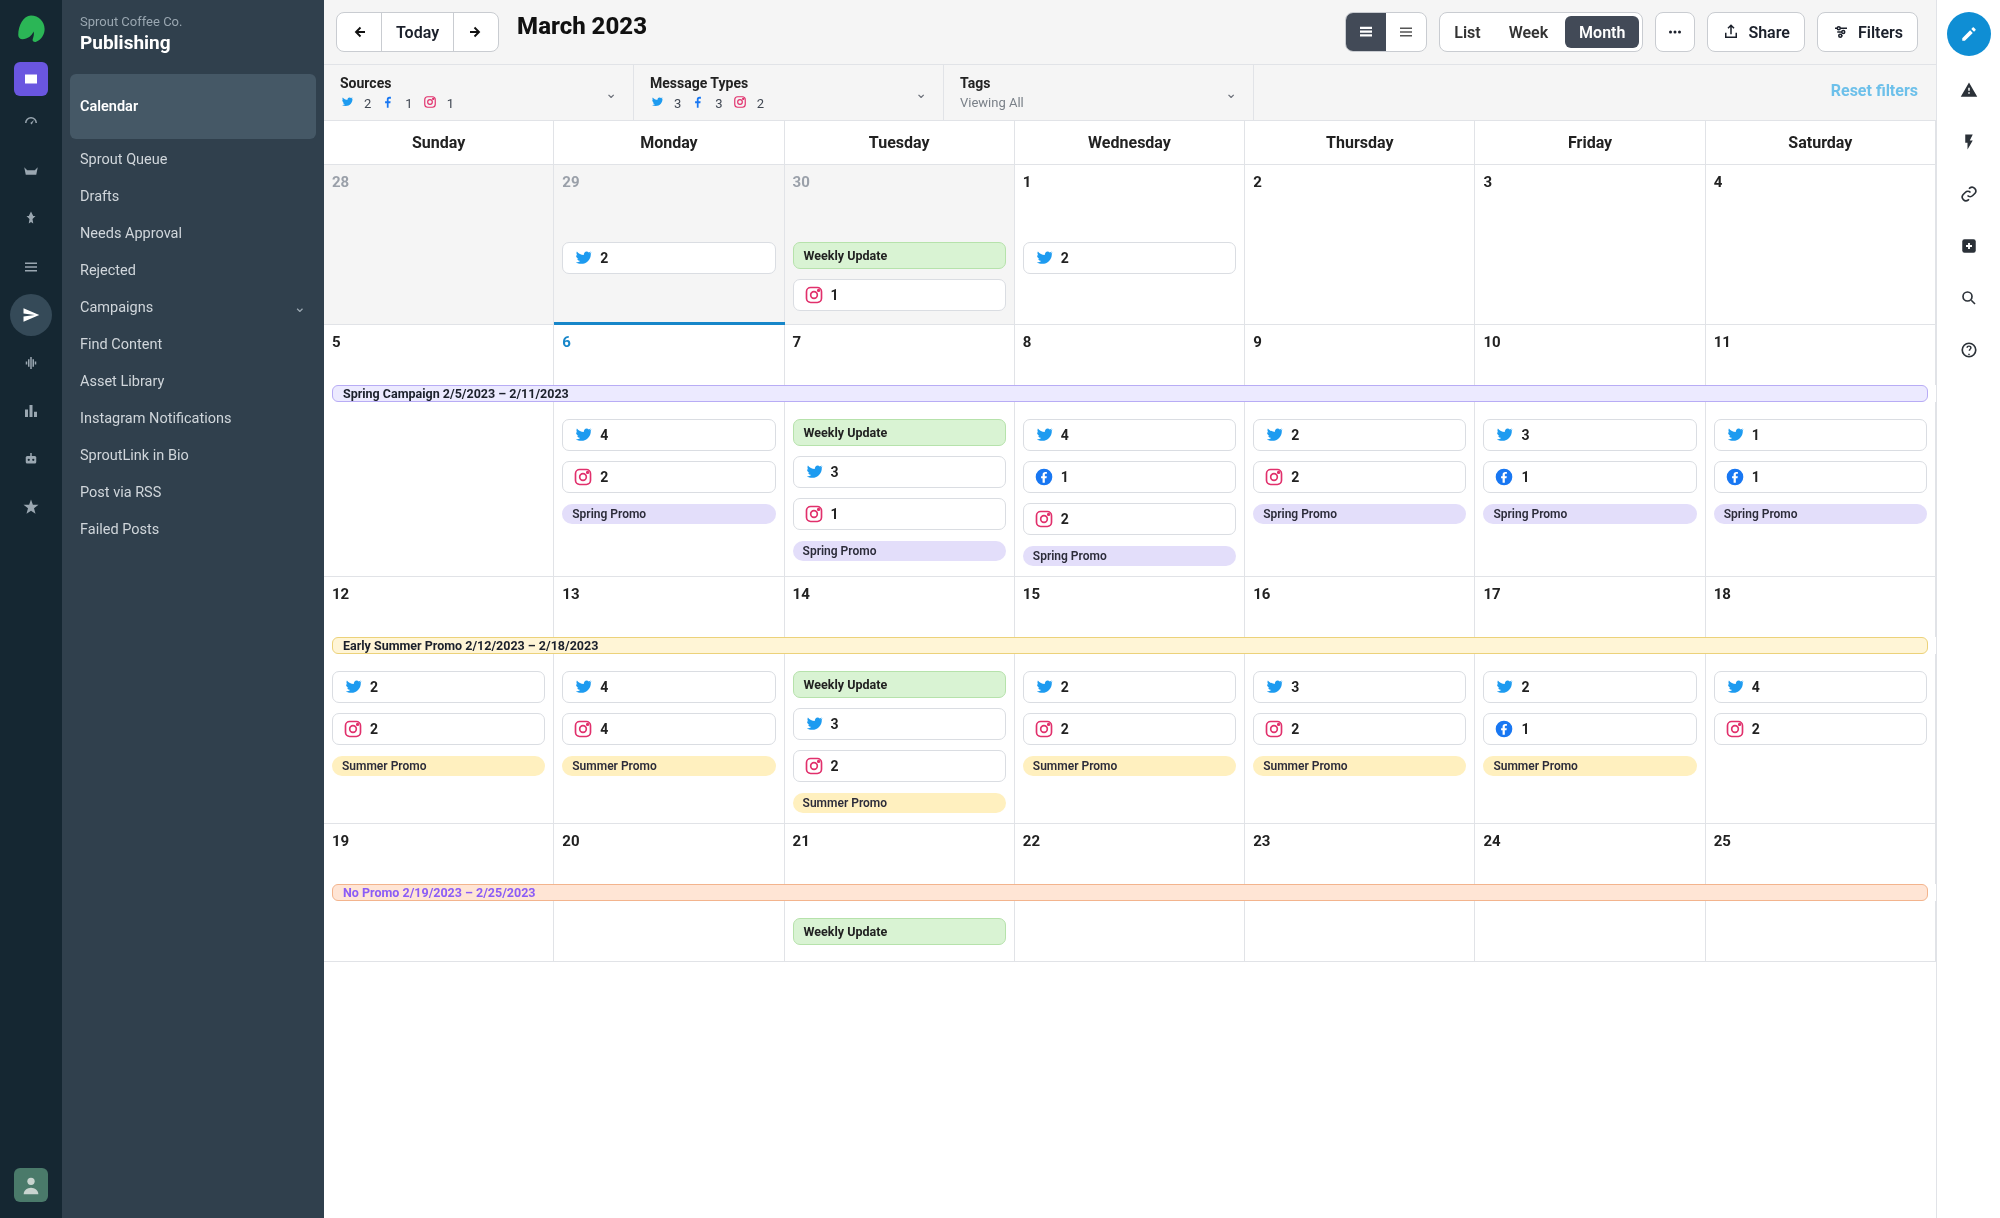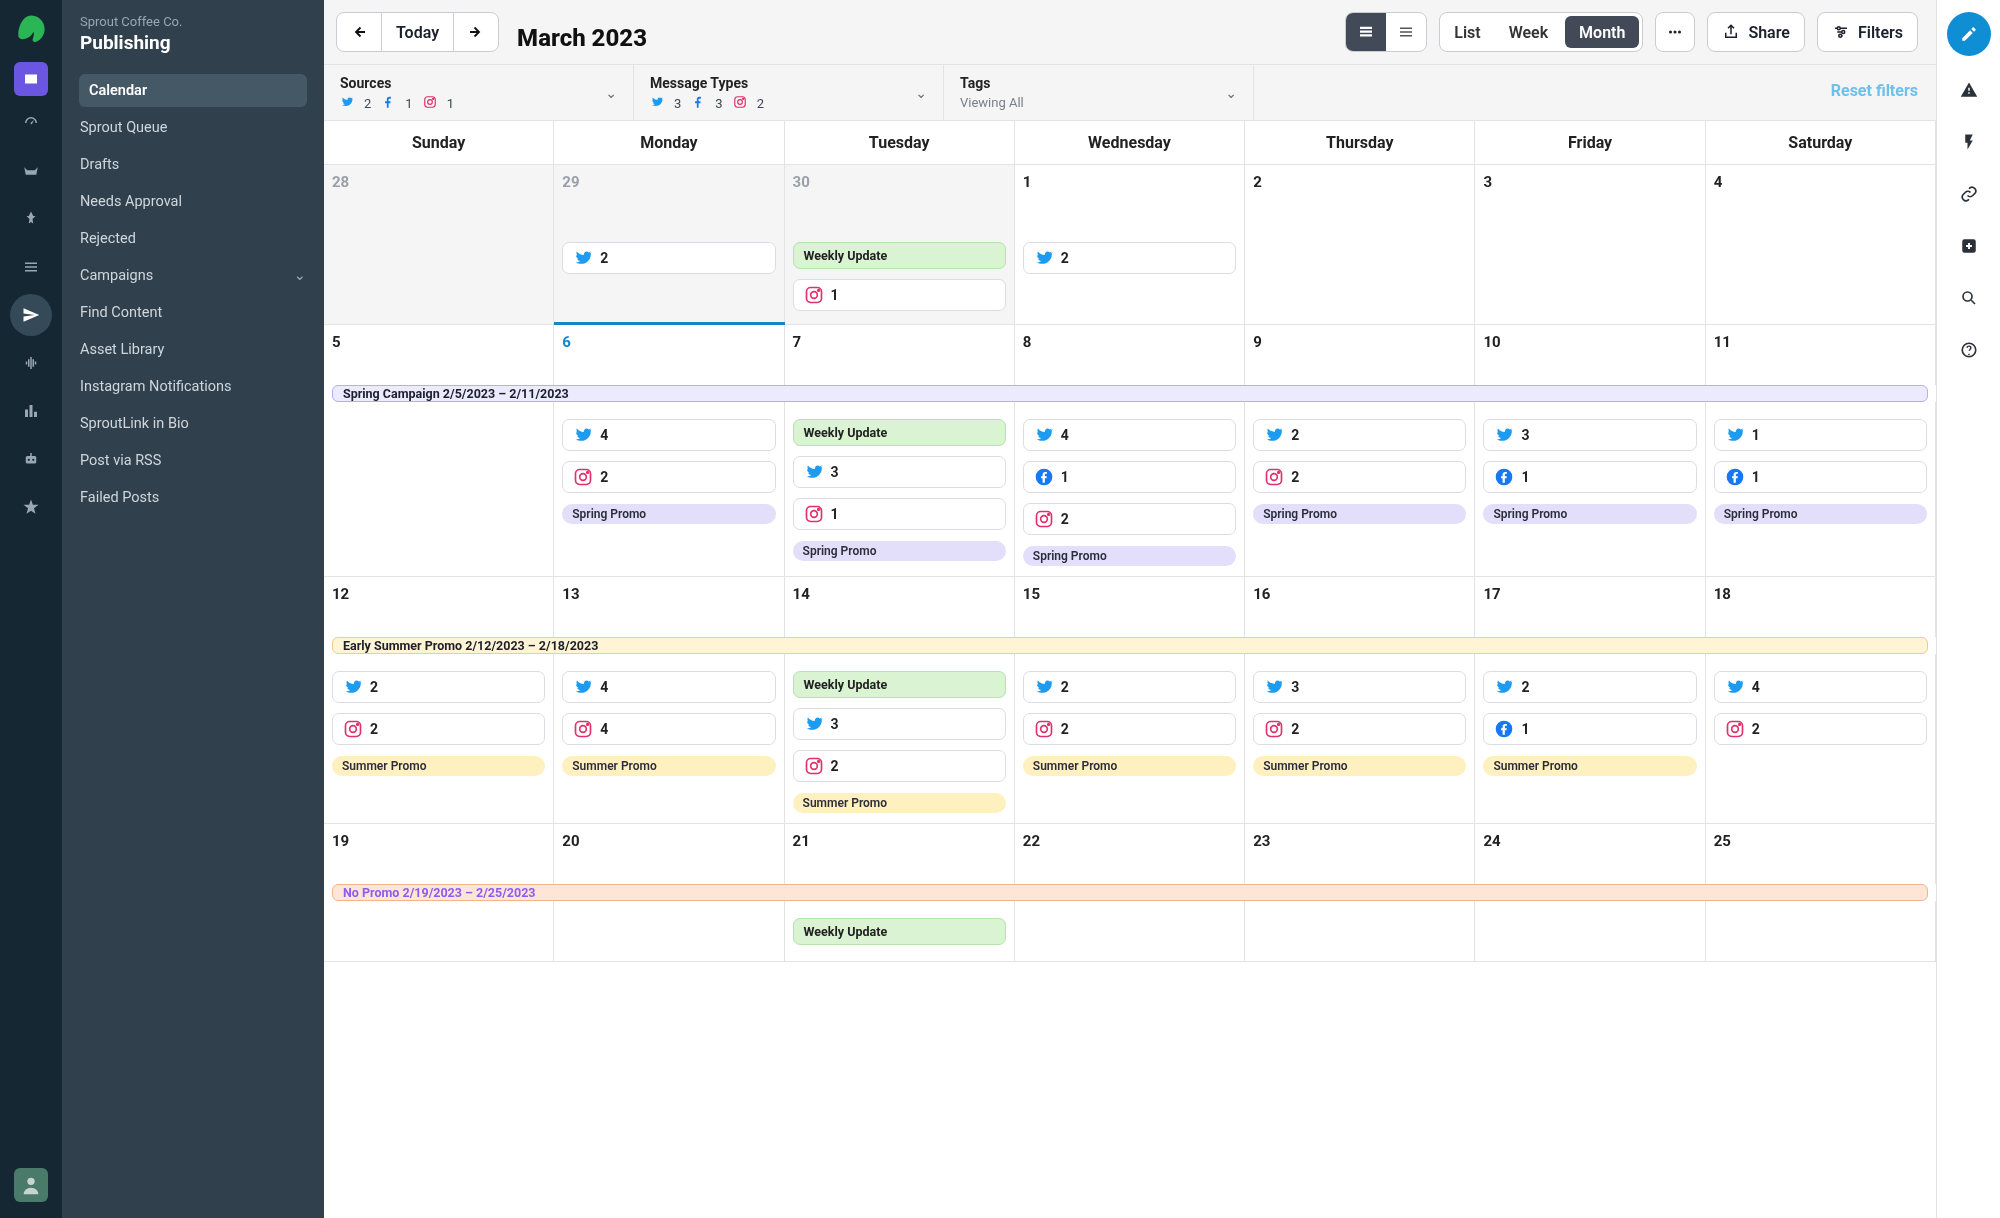--- a/index.html
+++ b/index.html
@@ -10,24 +10,24 @@
 .rail-icon{width:42px;height:42px;border-radius:50%;display:flex;align-items:center;justify-content:center;color:#9aa7b1;cursor:pointer}
 .rail-icon.active{background:#354a58;color:#fff}
 .rail-icon.highlight{background:#6a56e0;color:#fff;border-radius:6px;width:34px;height:34px}
 .rail .avatar{position:absolute;bottom:16px;width:34px;height:34px;border-radius:6px;background:#4a7a6a;display:flex;align-items:center;justify-content:center}
 .rail .avatar svg{width:22px;height:22px;fill:#c8d4cf}
 .sidebar{width:262px;background:#30404d;color:#d0d6db;display:flex;flex-direction:column;padding-top:14px}
 .sidebar .org{padding:0 18px 18px}
 .sidebar .org .orgname{font-size:13px;color:#9aa7b1}
 .sidebar .org .section{font-size:19px;font-weight:700;color:#fff;margin-top:2px}
 .nav-item{padding:10px 18px;font-size:14.5px;color:#d0d6db;display:flex;align-items:center;justify-content:space-between;cursor:pointer}
-.nav-item.selected{background:#455866;border-radius:6px;margin:2px 17px;padding:8px 10px;color:#fff;font-weight:600}
+.nav-item.selected{background:#455866;border-radius:6px;margin:2px 8px;padding:24px 10px;color:#fff;font-weight:600}
 .nav-item .chev{color:#9aa7b1}
 .main{flex:1;background:#f5f5f5;display:flex;flex-direction:column;overflow:hidden}
-.toolbar{display:flex;align-items:flex-end;padding:12px 18px 12px 12px;gap:12px}
+.toolbar{display:flex;align-items:flex-start;padding:12px 18px 12px 12px;gap:12px}
 .nav-group{display:flex;align-items:center;border:1px solid #c9ccd1;border-radius:8px;background:#fff;height:40px}
 .nav-btn{width:44px;height:100%;display:flex;align-items:center;justify-content:center;cursor:pointer;font-size:18px;color:#111}
 .today-btn{padding:0 14px;border-left:1px solid #c9ccd1;border-right:1px solid #c9ccd1;height:100%;display:flex;align-items:center;font-weight:600;cursor:pointer}
 .title{font-size:24px;font-weight:800;color:#111;margin-left:6px}
 .spacer{flex:1}
 .density{display:flex;border:1px solid #c9ccd1;border-radius:8px;height:40px;overflow:hidden;background:#fff}
 .density .d{width:40px;display:flex;align-items:center;justify-content:center;cursor:pointer}
 .density .d.active{background:#424a57;color:#fff}
 .views{display:flex;border:1px solid #c9ccd1;border-radius:8px;height:40px;overflow:hidden;background:#fff}
 .views .v{padding:0 14px;display:flex;align-items:center;font-weight:600;cursor:pointer;color:#333}

